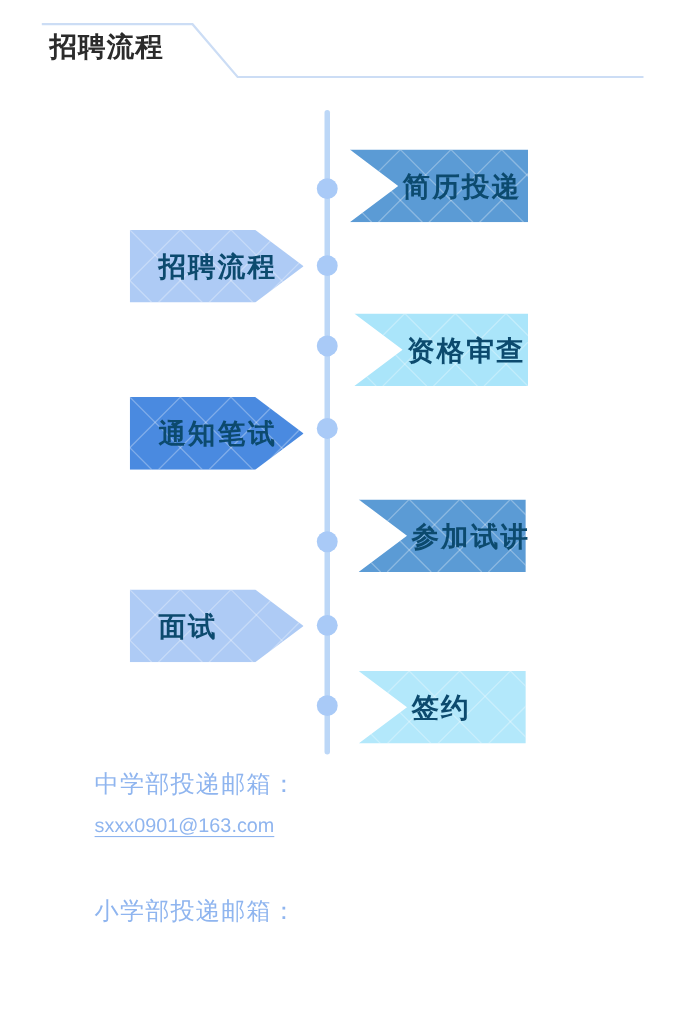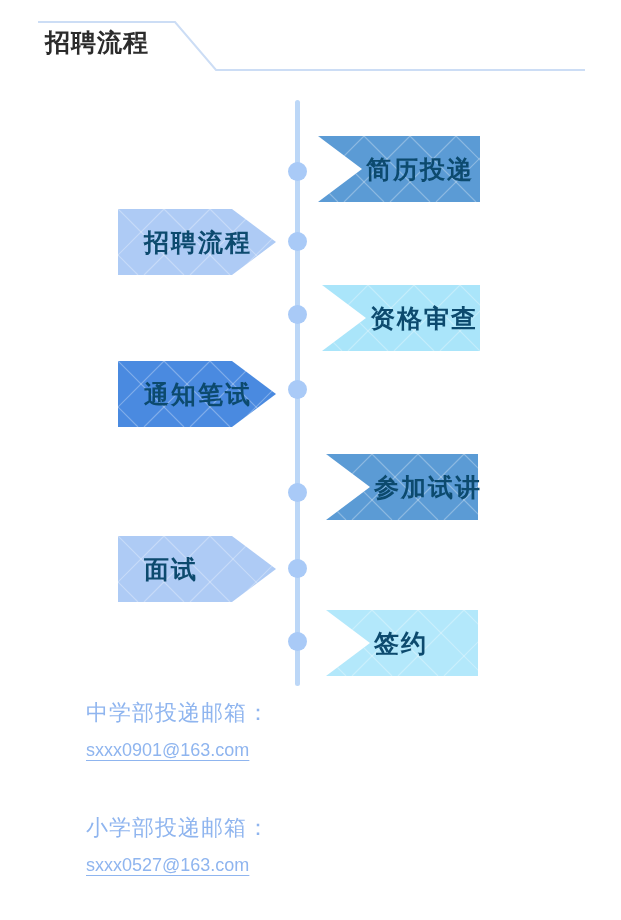--- a/index.html
+++ b/index.html
@@ -362,16 +362,16 @@
             <line x1="230" y1="0" x2="296" y2="66"></line>
             <line x1="230" y1="0" x2="164" y2="66"></line>
           </g>
         </svg>
         <span class="arrow-label">签约</span>
       </div>
     </div>
 
   <div id="contact-blocks">
       <div class="contact-block" style="top: 700px;"><div class="contact-caption" style="color: rgb(143, 181, 239);">中学部投递邮箱：</div><a class="contact-email" style="color: rgb(143, 181, 239);">sxxx0901@163.com</a></div>
-      <div class="contact-block" style="top: 815px;"><div class="contact-caption" style="color: rgb(143, 181, 239);">小学部投递邮箱：</div><a class="contact-email" style="color: rgb(143, 181, 239);">sxxx0527@163.com</a></div>
+      <div class="contact-block" style="top: 815px;"><div class="contact-caption" style="color: rgb(143, 181, 239);">小学部投递邮箱：</div></div>
     </div>
 
 </div>
 
 </body></html>

